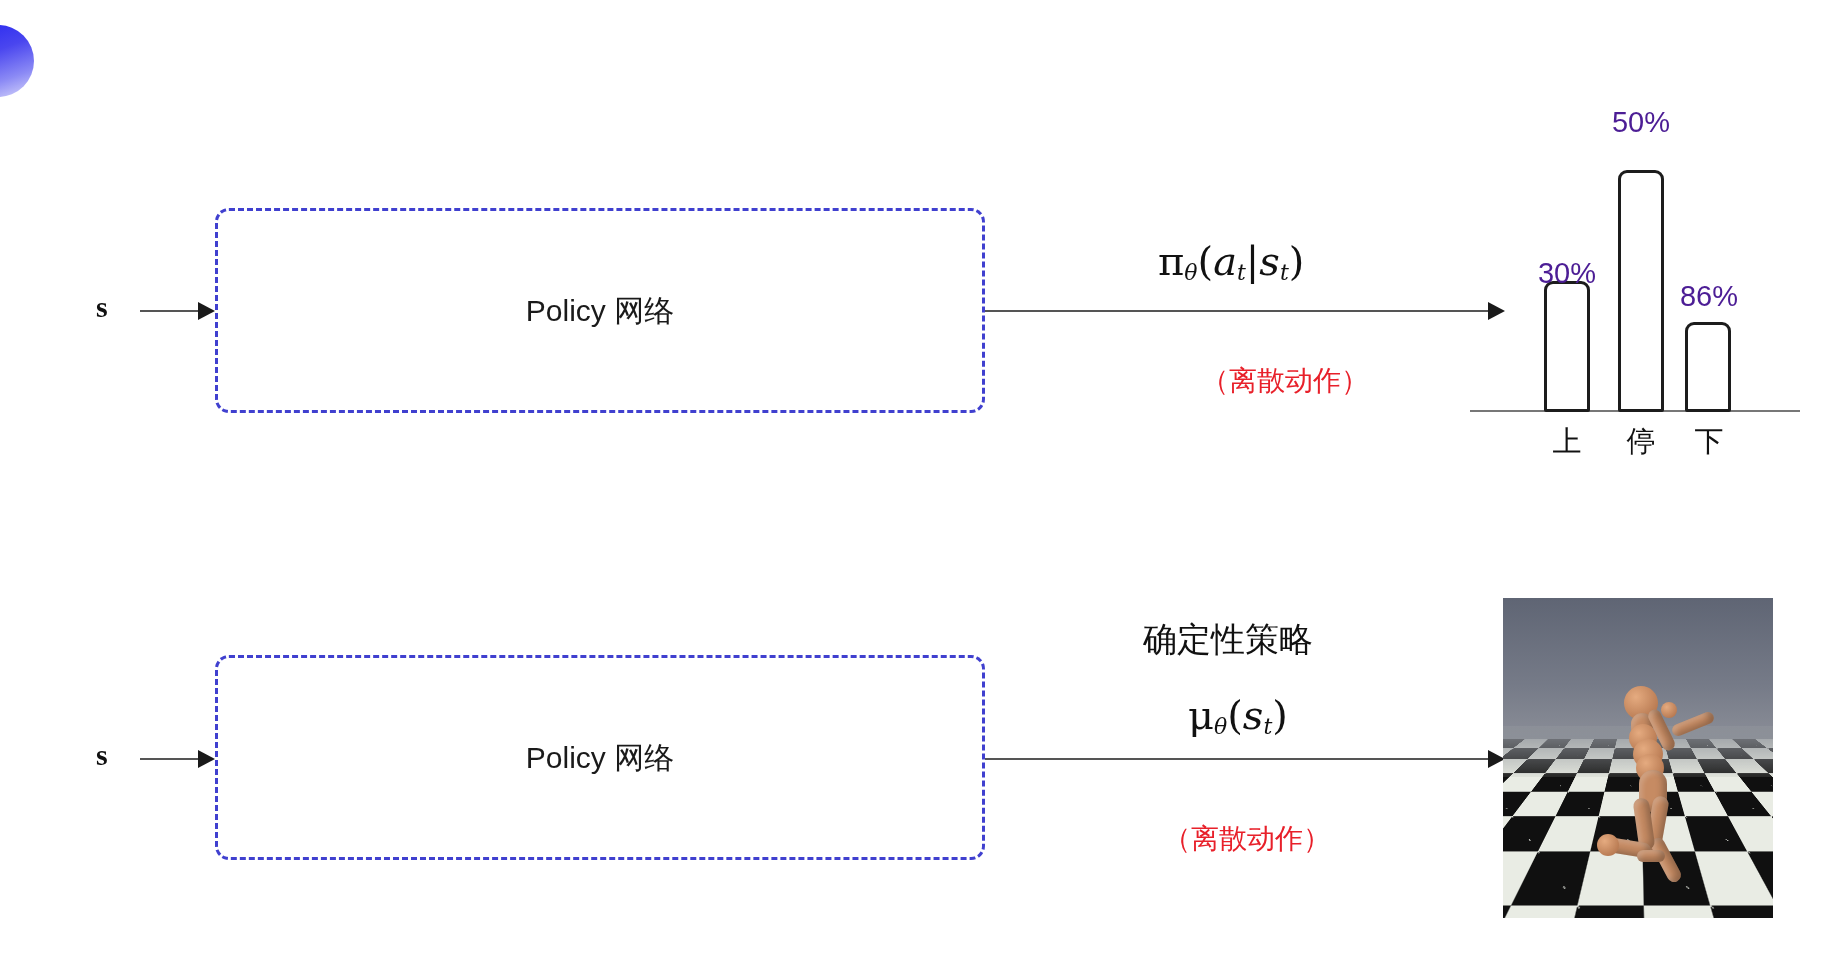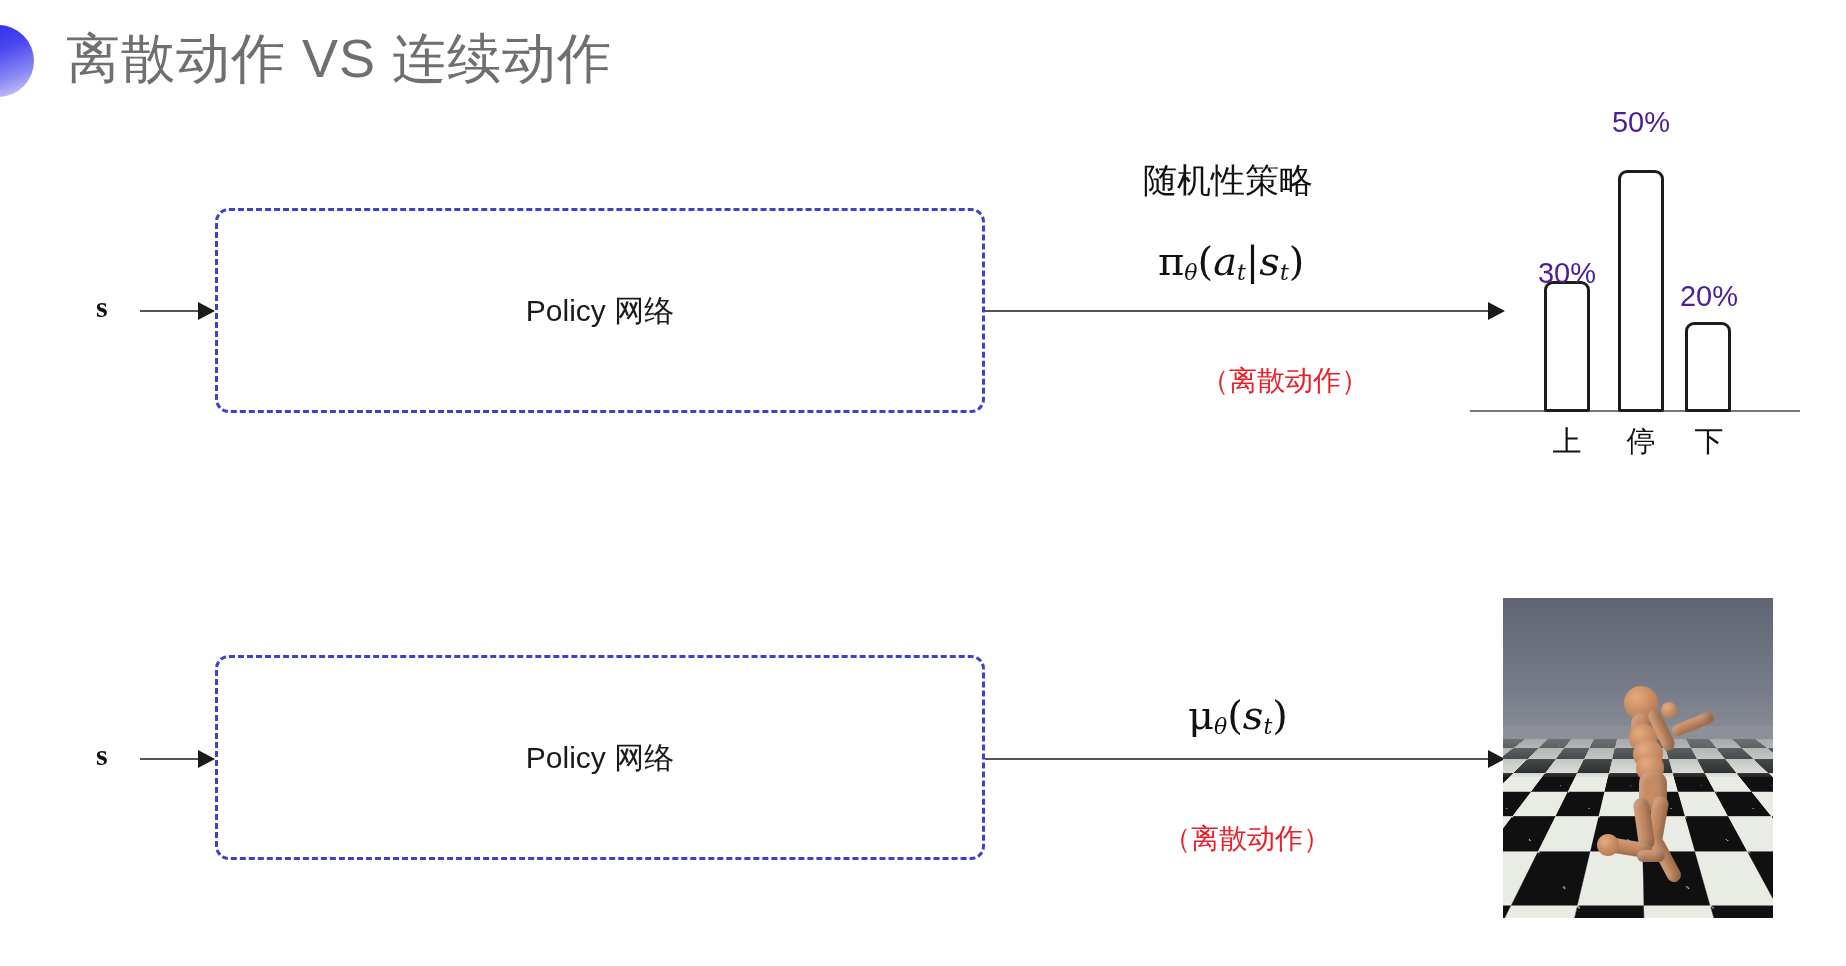--- a/index.html
+++ b/index.html
@@ -187,67 +187,66 @@
     background: radial-gradient(circle at 35% 32%, #e5ab80, #b87a52 75%);
     border-radius: 50%;
   }
 </style>
 </head>
 <body>
 
 <div id="slide">
 
   <div class="title-bullet"></div>
-  <div class="title-text">离散动作 VS 连续动作</div>
 
   <div class="state-label" style="left:96px; top:290px;">s</div>
   <div class="arrow-line" style="left:140px; top:310px; width:58px;"></div>
   <div class="arrow-head" style="left:198px; top:302px;"></div>
 
   <div class="policy-box" style="left:215px; top:208px; width:770px; height:205px;">
     <div class="policy-box-label">Policy 网络</div>
   </div>
 
   <div class="arrow-line" style="left:985px; top:310px; width:505px;"></div>
   <div class="arrow-head" style="left:1488px; top:302px;"></div>
 
-  <div class="ann-title" style="left:1143px; top:158px;">随机性策略</div>
   <div class="ann-formula" style="left:1158px; top:238px;text-align:right;">
     <span class="up">π</span><sub>θ</sub><span class="up">(</span>a<sub>t</sub><span class="up">|</span>s<sub>t</sub><span class="up">)</span>
   </div>
   <div class="ann-note" style="left:1201px; top:362px;">（离散动作）</div>
 
   <div class="chart" style="left:1470px; top:110px; width:340px; height:340px;">
 
     <div class="chart-axis" style="top:300px; width:330px;"></div>
 
     <div class="bar" style="left:74px; top:171px; width:46px; height:131px;"></div>
     <div class="bar-value" style="left:54px; top:147px; width:86px;">30%</div>
     <div class="bar-cat" style="left:54px; top:312px; width:86px;">上</div>
 
     <div class="bar" style="left:148px; top:60px; width:46px; height:242px;"></div>
     <div class="bar-value" style="left:128px; top:-4px; width:86px;">50%</div>
     <div class="bar-cat" style="left:128px; top:312px; width:86px;">停</div>
 
     <div class="bar" style="left:215px; top:212px; width:46px; height:90px;"></div>
-    <div class="bar-value" style="left:196px; top:170px; width:86px;">20%</div>
+    <div class="bar-value" style="left:196px; top:170px; width:86px;">86%</div>
     <div class="bar-cat" style="left:196px; top:312px; width:86px;">下</div>
   </div>
 
   <div class="state-label" style="left:96px; top:738px;">s</div>
   <div class="arrow-line" style="left:140px; top:758px; width:58px;"></div>
   <div class="arrow-head" style="left:198px; top:750px;"></div>
 
   <div class="policy-box" style="left:215px; top:655px; width:770px; height:205px;">
     <div class="policy-box-label">Policy 网络</div>
   </div>
 
   <div class="arrow-line" style="left:985px; top:758px; width:505px;"></div>
   <div class="arrow-head" style="left:1488px; top:750px;"></div>
 
+  <div class="ann-title" style="left:1143px; top:617px;">确定性策略</div>
   <div class="ann-formula" style="left:1188px; top:692px;">
     <span class="up">μ</span><sub>θ</sub><span class="up">(</span>s<sub>t</sub><span class="up">)</span>
   </div>
   <div class="ann-note" style="left:1163px; top:820px;">（离散动作）</div>
 
   <div class="sim-frame" style="left:1503px; top:598px; width:270px; height:320px;">
     <div class="sim-sky"></div>
     <div class="sim-floor"></div>
     <div class="sim-haze"></div>
 

